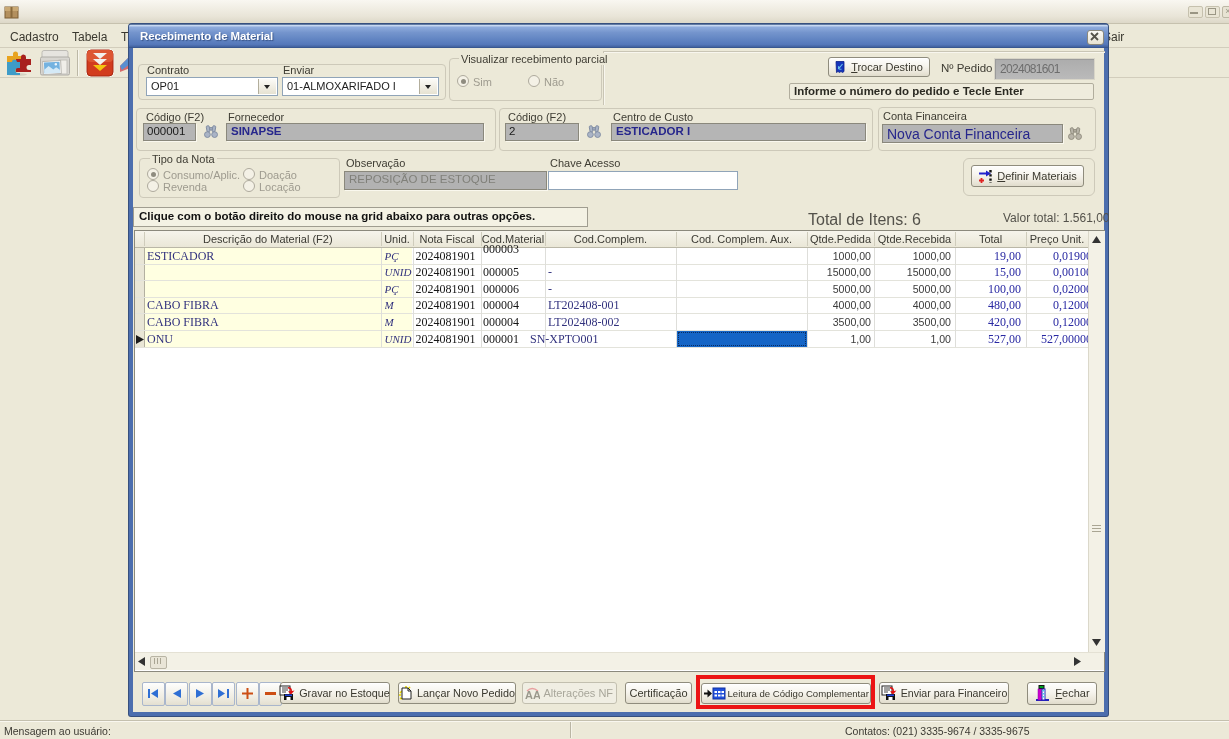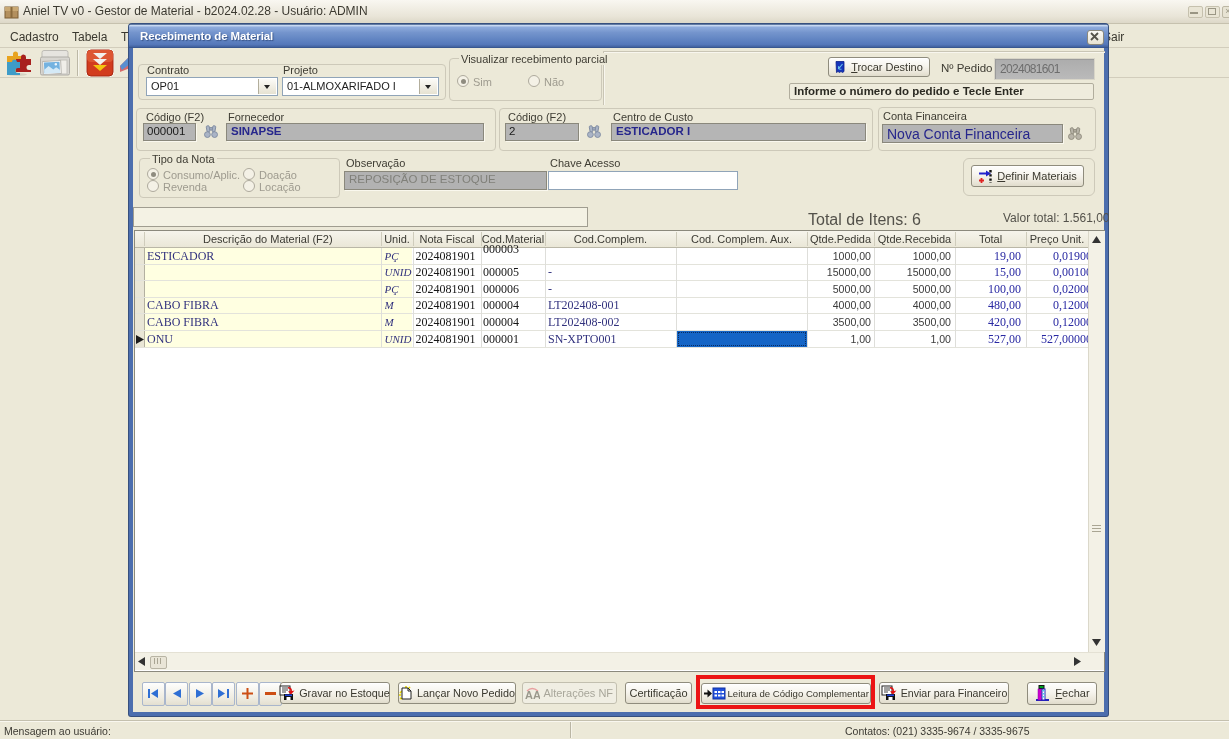--- a/index.html
+++ b/index.html
@@ -39,21 +39,20 @@
 </head>
 <body>
 <div id="page">
 
 <div class="ab" style="left:0;top:0;width:1229px;height:23px;background:linear-gradient(180deg,#f9f7f1,#e9e5d8 70%,#ddd8c8);border-bottom:1px solid #c6c1ae"></div>
 <svg class="ab" style="left:4px;top:4px" width="15" height="15" viewBox="0 0 15 15">
  <rect x="1" y="3" width="13" height="11" fill="#b3905e" stroke="#7c5f35" stroke-width="1"></rect>
  <rect x="1" y="3" width="13" height="4" fill="#c9a873"></rect>
  <rect x="6.5" y="3" width="2" height="11" fill="#8a6a3c"></rect>
 </svg>
-<div class="ab" style="left:23px;top:4px;font-size:12px;color:#3c3a31">Aniel TV v0 - Gestor de Material - b2024.02.28 - Usuário: ADMIN</div>
 
 <div class="ab" style="left:1188px;top:6px;width:13px;height:10px;border:1px solid #c6c1ae;border-radius:2px;background:#e9e5d5"></div>
 <div class="ab" style="left:1190px;top:12px;width:8px;height:2px;background:#9a9684"></div>
 <div class="ab" style="left:1205px;top:6px;width:13px;height:10px;border:1px solid #c6c1ae;border-radius:2px;background:#e9e5d5"></div>
 <div class="ab" style="left:1208px;top:8px;width:6px;height:5px;border:1px solid #9a9684"></div>
 <div class="ab" style="left:1222px;top:6px;width:10px;height:10px;border:1px solid #bcb7a4;border-radius:2px;background:#e7e3d3;color:#9a9684;font-size:9px;line-height:9px;text-align:center">×</div>
 
 <div class="ab" style="left:10px;top:30px;font-size:12px;color:#3a382f">Cadastro</div>
 <div class="ab" style="left:72px;top:30px;font-size:12px;color:#3a382f">Tabela</div>
 <div class="ab" style="left:121px;top:30px;font-size:12px;color:#3a382f">Transferência</div>
@@ -114,21 +113,21 @@
 
 <div class="ab" style="left:603px;top:51px;width:501px;height:53px;border-top:1px solid #c9c5b5;border-left:1px solid #c9c5b5"></div>
 <div class="ab" style="left:604px;top:52px;width:500px;height:52px;border-top:1px solid #f8f6ee;border-left:1px solid #f8f6ee"></div>
 
 <div class="gb" style="left:138px;top:64px;width:306px;height:34px"></div>
 <div class="lbl" style="left:147px;top:64px">Contrato</div>
 <div class="combo" style="left:146px;top:77px;width:130px;height:17px">
       <span class="tx">OP01</span>
       <span class="cbtn"></span>
     </div>
-<div class="lbl" style="left:283px;top:64px">Projeto</div>
+<div class="lbl" style="left:283px;top:64px">Enviar</div>
 <div class="combo" style="left:282px;top:77px;width:155px;height:17px">
       <span class="tx">01-ALMOXARIFADO I</span>
       <span class="cbtn"></span>
     </div>
 
 <div class="gb" style="left:449px;top:58px;width:151px;height:41px"></div>
 <div class="lbl" style="left:459px;top:53px;background:#ece9d8;padding:0 2px">Visualizar recebimento parcial</div>
 <div class="rad sel" style="left:457px;top:75px"></div>
 <div class="glab" style="left:473px;top:76px">Sim</div>
 <div class="rad" style="left:528px;top:75px"></div>
@@ -218,20 +217,21 @@
 <svg width="16" height="15" viewBox="0 0 16 15" style="margin-right:3px">
  <path d="M1 4.5 h8" stroke="#2222cc" stroke-width="2"></path>
  <path d="M8 1.5 l5 3 l-5 3 z" fill="#2222cc"></path>
  <path d="M3.5 9 v5 M1 11.5 h5" stroke="#e02222" stroke-width="1.8"></path>
  <path d="M12.5 1 v13" stroke="#111" stroke-width="2.4" stroke-dasharray="2.4 1.8"></path>
 </svg>
 <span><span class="u">D</span>efinir Materiais</span>
     </div>
 
 <div class="ab" style="left:133px;top:207px;width:453px;height:18px;border:1px solid #a09d90;background:#f4f2e4"></div>
+<div class="ab" style="left:139px;top:210px;font-size:11.5px;font-weight:bold;color:#111">Clique com o botão direito do mouse na grid abaixo para outras opções.</div>
 <div class="ab" style="left:808px;top:211px;font-size:16px;color:#53514a">Total de Itens: 6</div>
 <div class="ab" style="left:1003px;top:211px;font-size:12px;color:#53514a">Valor total: 1.561,00</div>
 
 <div class="ab" style="left:133.5px;top:229.5px;width:969px;height:440px;border:1px solid #8b897d;background:#fff"></div>
 
 <div class="ab" style="left:134.5px;top:230.5px;width:969px;height:16px;background:linear-gradient(180deg,#f6f4ec,#eae7d7);border-bottom:1px solid #bab7a7"></div>
 
 <div class="ab" style="left:144px;top:232px;width:1px;height:14px;background:#cfccbc"></div>
 <div class="ab" style="left:381px;top:232px;width:1px;height:14px;background:#cfccbc"></div>
 <div class="ab" style="left:412.5px;top:232px;width:1px;height:14px;background:#cfccbc"></div>
@@ -325,21 +325,21 @@
 <div class="cell c-cc" style="left:548px;top:313.5px;width:125px">LT202408-002</div>
 <div class="cell c-q" style="left:807px;top:313.5px;width:64px">3500,00</div>
 <div class="cell c-q" style="left:874px;top:313.5px;width:77px">3500,00</div>
 <div class="cell c-t" style="left:955px;top:313.5px;width:66px">420,00</div>
 <div class="cell c-t" style="left:1026px;top:313.5px;width:62px"><span style="margin-right:-4px">0,12000</span></div>
 
 <div class="cell c-desc" style="left:147px;top:330.5px;width:230px">ONU</div>
 <div class="cell c-unid" style="left:384.5px;top:330.5px;width:27px">UNID</div>
 <div class="cell c-num" style="left:415.5px;top:330.5px;width:64px">2024081901</div>
 <div class="cell c-num" style="left:483px;top:330.5px;width:60px">000001</div>
-<div class="cell c-cc" style="left:548px;top:330.5px;width:125px">SN-XPTO001</div>
+<div class="cell c-cc" style="left:530px;top:330.5px;width:125px">SN-XPTO001</div>
 <div class="cell c-q" style="left:807px;top:330.5px;width:64px">1,00</div>
 <div class="cell c-q" style="left:874px;top:330.5px;width:77px">1,00</div>
 <div class="cell c-t" style="left:955px;top:330.5px;width:66px">527,00</div>
 <div class="cell c-t" style="left:1026px;top:330.5px;width:62px"><span style="margin-right:-4px">527,00000</span></div>
 
 <div class="ab" style="left:1087.5px;top:230.5px;width:16px;height:421px;background:#f3f1e6;border-left:1px solid #dbd8ca"></div>
 <svg class="ab" style="left:1092px;top:236px" width="9" height="7" viewBox="0 0 9 7">
       <path d="M4.5 0 L9 7 L0 7 z" fill="#333"></path>
     </svg>
 <div class="ab" style="left:1092px;top:525px;width:9px;height:1px;background:#a9a593;box-shadow:0 3px 0 #a9a593,0 6px 0 #a9a593"></div>

